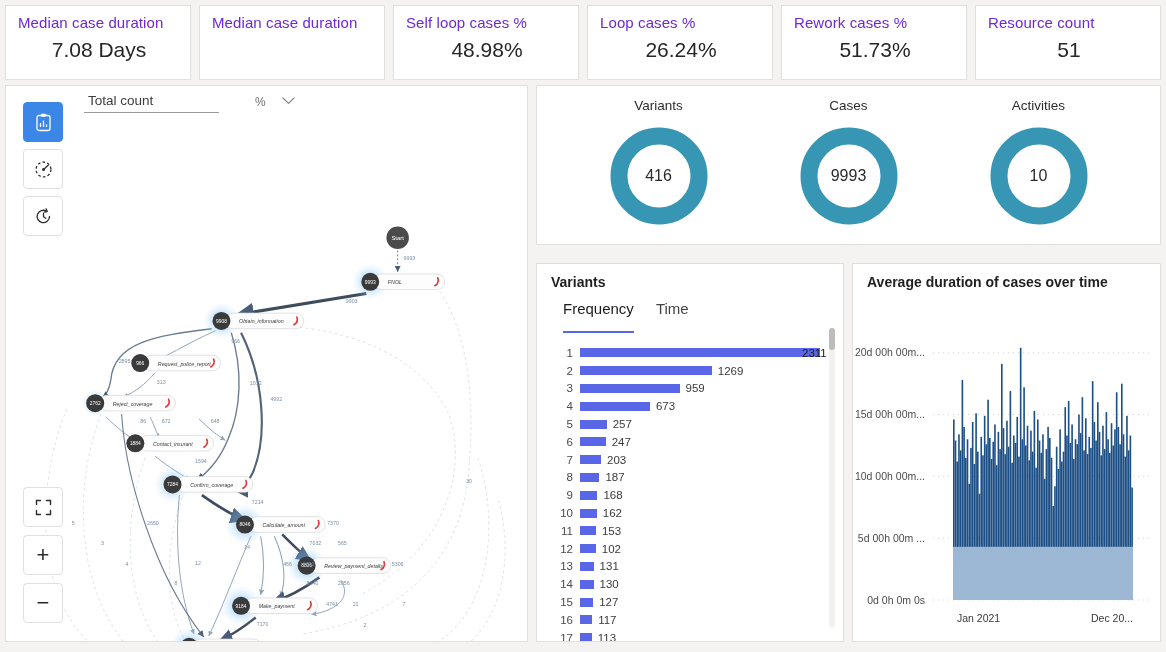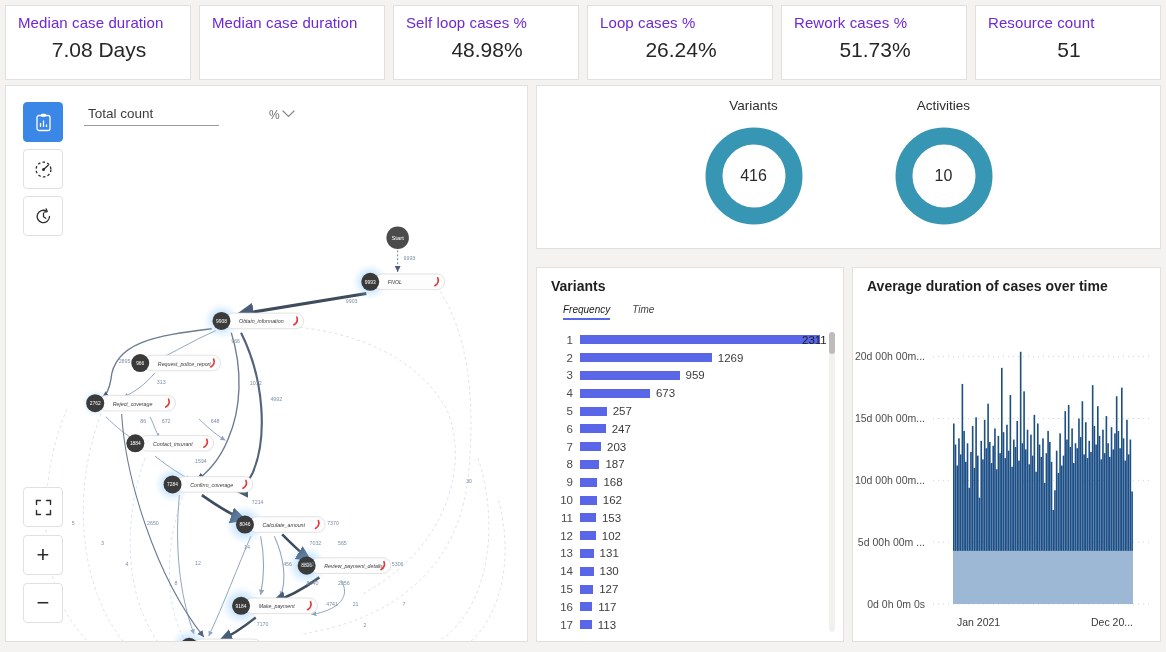--- a/index.html
+++ b/index.html
@@ -34,22 +34,22 @@
   #map-toolbar { position:absolute; left:17px; top:16px; display:flex; flex-direction:column; gap:7px; z-index:6; }
   .tool-btn {
     width:40px; height:40px; border:1px solid #e2e0de; background:#fff;
     border-radius:4px; display:flex; align-items:center; justify-content:center;
     cursor:pointer;
   }
   .tool-btn.active { background:#3b87e8; border-color:#3b87e8; }
   .tool-btn svg { display:block; }
 
   #metric-select-wrap {
-    position:absolute; left:78px; top:18px; z-index:6;
-    display:flex; align-items:center; gap:24px;
+    position:absolute; left:78px; top:5px; z-index:6;
+    display:flex; align-items:center; gap:10px;
   }
   #metric-select {
     width:135px; border:none; border-bottom:1px solid #9a9a9a; background:transparent;
     font-size:13.5px; color:#3c3c3c; font-family:"Liberation Sans",sans-serif;
     padding: 2px 16px 4px 4px; appearance:none; cursor:pointer; outline:none;
   }
   #select-chevron { position:absolute; left:198px; top:24px; pointer-events:none; }
   #pct-label { font-size:12px; color:#6f6f6f; margin-left:26px; }
 
   #zoom-controls { position:absolute; left:17px; bottom:18px; display:flex; flex-direction:column; gap:8px; z-index:6; }
@@ -71,21 +71,21 @@
     font-size:16px; color:#2b2b2b;
   }
 
   
   #bottom-row { display:flex; gap:8px; height:379px; }
   #variants-panel { width:308px; padding:10px 0 0 0; position:relative; overflow:hidden; }
   #duration-panel { width:309px; padding:10px 0 0 0; position:relative; overflow:hidden; }
 
   .panel-title { font-size:14px; color:#1f1f1f; font-weight:bold; padding:0 0 0 14px; }
   #variant-tabs { display:flex; gap:22px; padding:10px 0 0 26px; }
-  .vtab { font-size:10px; color:#444; padding-bottom:3px; cursor:pointer;font-style:italic; }
+  .vtab { font-size:15px; color:#444; padding-bottom:14px; cursor:pointer; }
   .vtab.active { color:#1b1b1b; border-bottom:2px solid #5866e8; }
 
   #variant-list { margin-top:11px; height:310px; overflow:hidden; position:relative; padding-left:12px; }
   .vrow { display:flex; align-items:center; height:17.8px; }
   .vrank { width:24px; text-align:right; font-size:11.5px; color:#4a4a4a; margin-right:7px; }
   .vbar { height:9px; background:#5966e8; }
   .vval { font-size:11.5px; color:#3b3b3b; margin-left:6px; white-space:nowrap; }
   .vval.inside { margin-left:-18px; color:#1b1b1b; }
   #variant-scrollbar {
     position:absolute; right:8px; top:64px; width:6px; height:300px; background:#f2f1f0; border-radius:3px;
@@ -371,20 +371,26 @@
   </div>
 
   <div id="right-col">
 
     <div class="panel" id="donut-panel">
         <div class="donut-item">
           <div class="donut-label">Variants</div>
           <div class="donut-wrap"><svg width="106" height="106" viewBox="0 0 106 106">
               <circle cx="53" cy="53" r="40" fill="none" stroke="#3796b4" stroke-width="17"></circle>
             </svg><div class="donut-value">416</div></div>
+        </div>
+        <div class="donut-item">
+          <div class="donut-label">Cases</div>
+          <div class="donut-wrap"><svg width="106" height="106" viewBox="0 0 106 106">
+              <circle cx="53" cy="53" r="40" fill="none" stroke="#3796b4" stroke-width="17"></circle>
+            </svg><div class="donut-value">9993</div></div>
         </div>
         <div class="donut-item">
           <div class="donut-label">Activities</div>
           <div class="donut-wrap"><svg width="106" height="106" viewBox="0 0 106 106">
               <circle cx="53" cy="53" r="40" fill="none" stroke="#3796b4" stroke-width="17"></circle>
             </svg><div class="donut-value">10</div></div>
         </div>
       </div>
 
     <div id="bottom-row">

